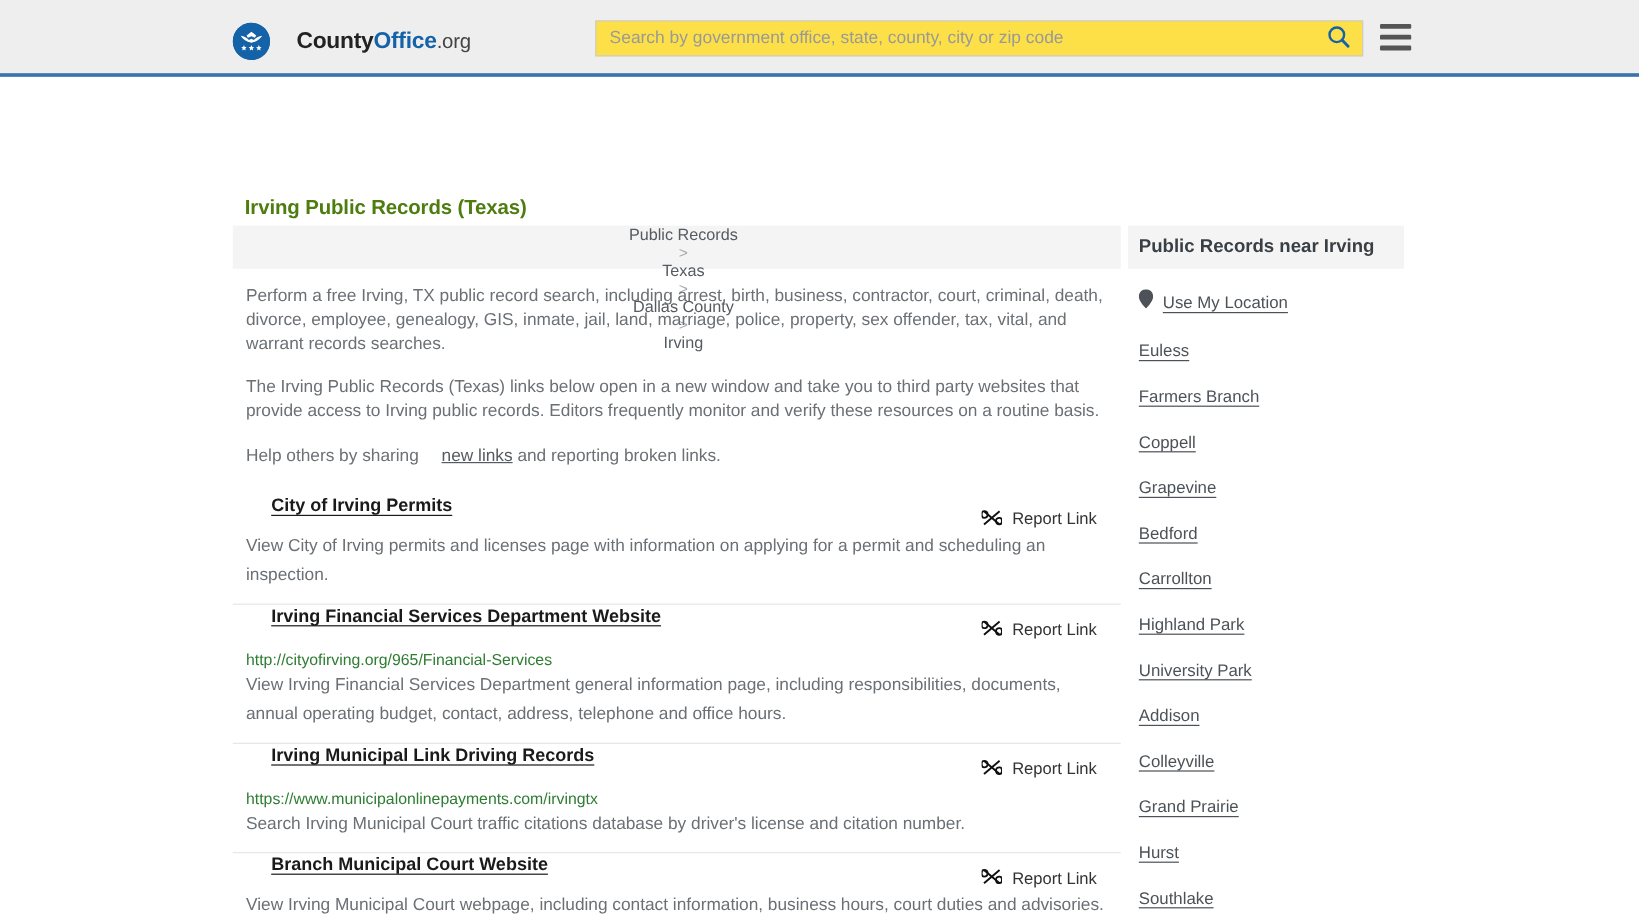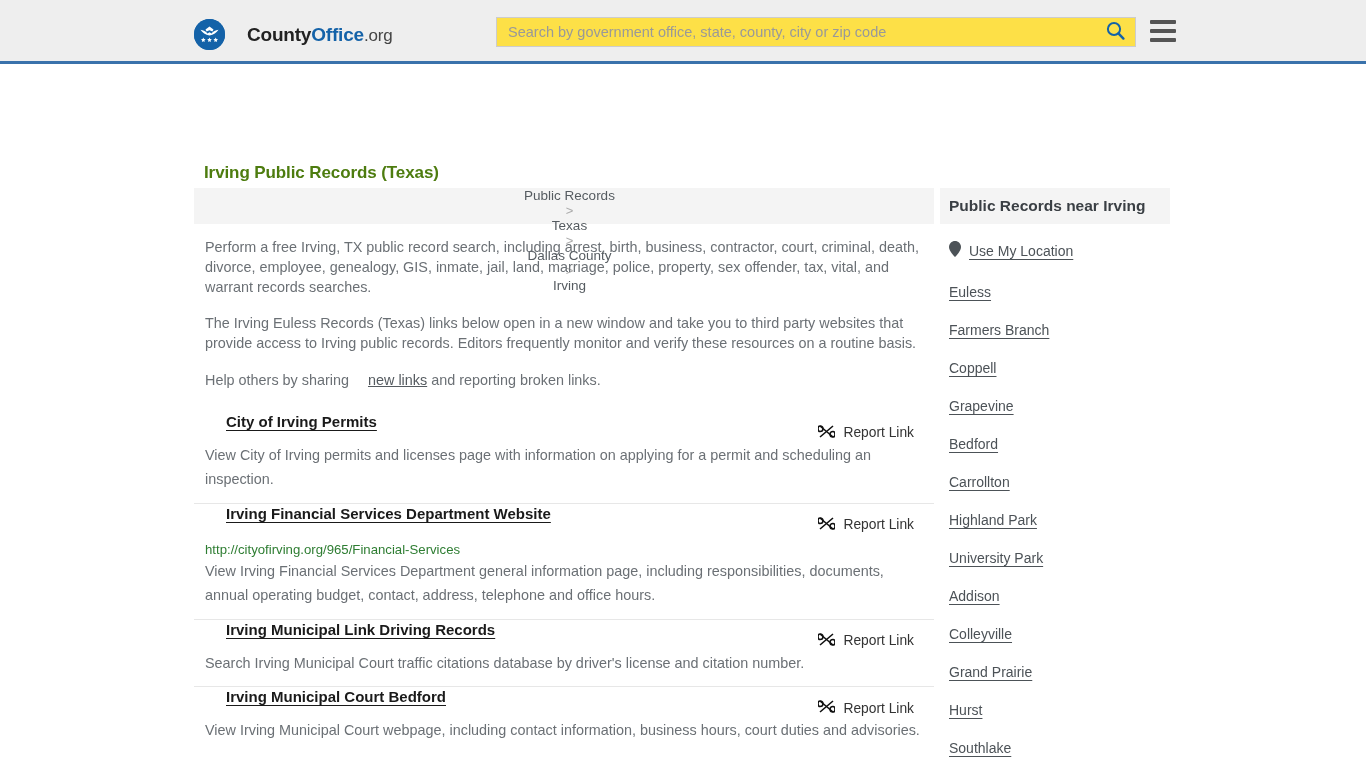--- a/index.html
+++ b/index.html
@@ -284,21 +284,21 @@
       <span class="sep">&gt;</span>
       <a>Texas</a>
       <span class="sep">&gt;</span>
       <a>Dallas County</a>
       <span class="sep">&gt;</span>
       <span class="current">Irving</span>
     </nav>
 
     <div class="intro">
       <p>Perform a free Irving, TX public record search, including arrest, birth, business, contractor, court, criminal, death, divorce, employee, genealogy, GIS, inmate, jail, land, marriage, police, property, sex offender, tax, vital, and warrant records searches.</p>
-      <p>The Irving Euless Records (Texas) links below open in a new window and take you to third party websites that provide access to Irving public records. Editors frequently monitor and verify these resources on a routine basis.</p>
+      <p>The Irving Public Records (Texas) links below open in a new window and take you to third party websites that provide access to Irving public records. Editors frequently monitor and verify these resources on a routine basis.</p>
       <p><span>Help others by sharing </span><a>new links</a><span> and reporting broken links.</span></p>
     </div>
 
     <div class="results">
 
       <div class="result">
         <div class="result-head">
           <a class="result-title">City of Irving Permits</a>
           <a class="report-link">
             <span>
@@ -339,26 +339,27 @@
             <span>
               <svg width="17" height="15" viewBox="0 0 17 15" aria-hidden="true">
                 <path d="M2 2 L15 13 M15 2 L2 13" stroke="#111111" stroke-width="1.6" fill="none"></path>
                 <path d="M2 2 C6 2 6 7.5 2 7.5 C-0.6 7.5 -0.6 2 2 2 Z" fill="none" stroke="#111111" stroke-width="1.5"></path>
                 <path d="M15 7.5 C11 7.5 11 13 15 13 C17.6 13 17.6 7.5 15 7.5 Z" fill="none" stroke="#111111" stroke-width="1.5"></path>
               </svg>
             </span>
             <span>Report Link</span>
           </a>
         </div>
+        <a class="result-url">https://www.municipalonlinepayments.com/irvingtx</a>
         <p class="result-desc">Search Irving Municipal Court traffic citations database by driver's license and citation number.</p>
       </div>
 
       <div class="result">
         <div class="result-head">
-          <a class="result-title">Irving Municipal Court Bedford</a>
+          <a class="result-title">Branch Municipal Court Website</a>
           <a class="report-link">
             <span>
               <svg width="17" height="15" viewBox="0 0 17 15" aria-hidden="true">
                 <path d="M2 2 L15 13 M15 2 L2 13" stroke="#111111" stroke-width="1.6" fill="none"></path>
                 <path d="M2 2 C6 2 6 7.5 2 7.5 C-0.6 7.5 -0.6 2 2 2 Z" fill="none" stroke="#111111" stroke-width="1.5"></path>
                 <path d="M15 7.5 C11 7.5 11 13 15 13 C17.6 13 17.6 7.5 15 7.5 Z" fill="none" stroke="#111111" stroke-width="1.5"></path>
               </svg>
             </span>
             <span>Report Link</span>
           </a>

